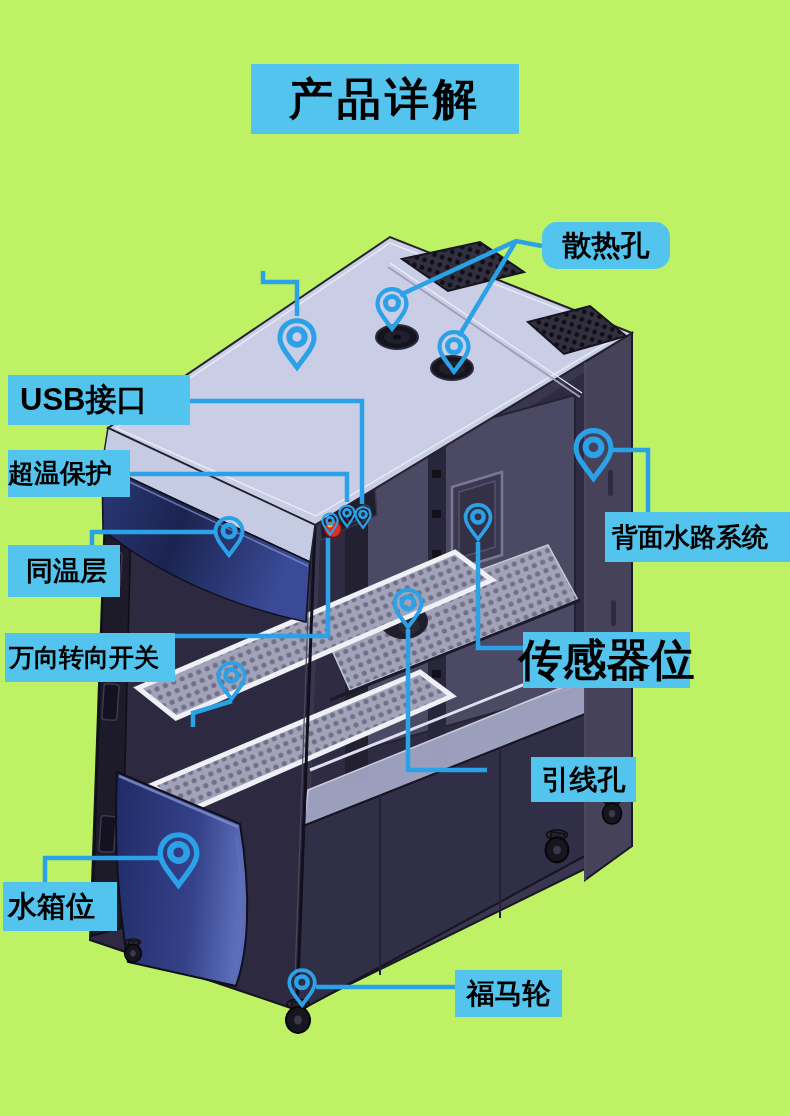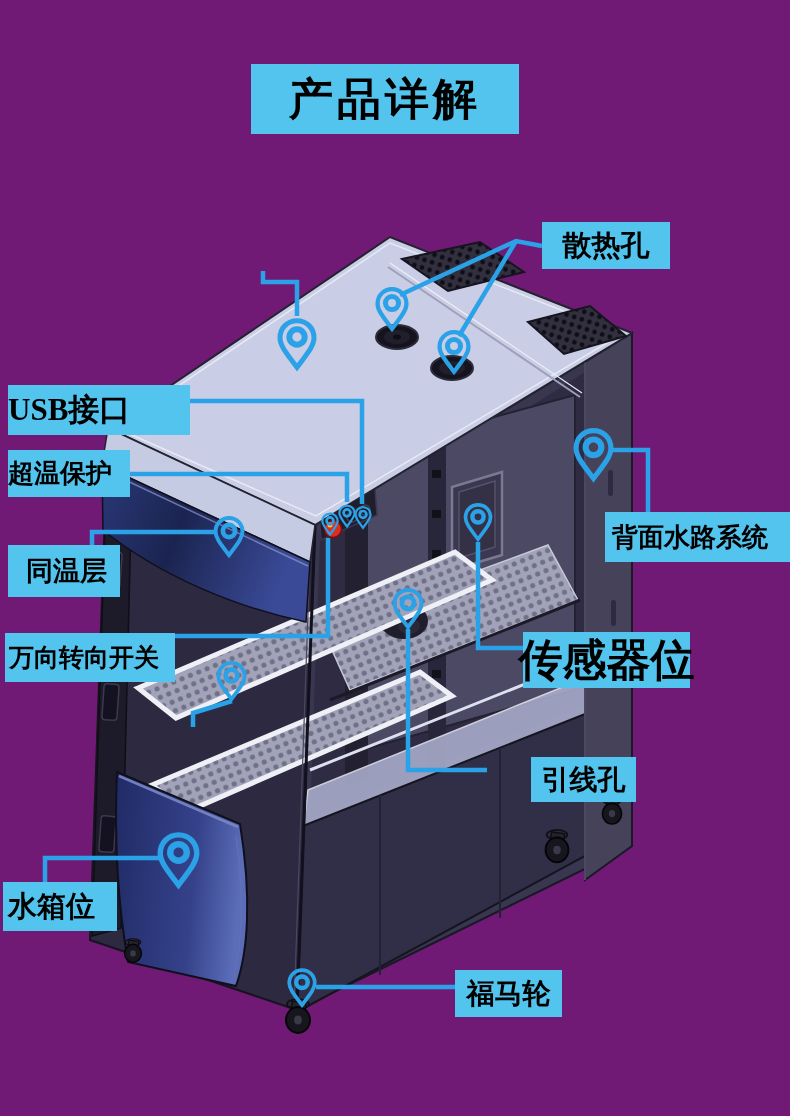--- a/index.html
+++ b/index.html
@@ -1,34 +1,34 @@
 <!DOCTYPE html>
 <html><head>
 <meta charset="utf-8">
 <style>
   html,body{margin:0;padding:0;background:#ffffff;}
   #stage{
-    position:relative;width:790px;height:1116px;background:#701a75;overflow:hidden;
-    font-family:Liberation Serif, serif;
+    position:relative;width:790px;height:1116px;background:#bef264;overflow:hidden;
+    font-family:Liberation Sans, sans-serif;
   }
   #machine-svg{position:absolute;left:0;top:0;}
   .callout{
     position:absolute;background:#53C4EE;color:#000;font-weight:bold;
     white-space:nowrap;box-sizing:border-box;display:flex;align-items:center;
   }
   .c-center{justify-content:center;}
   #title-box{
     position:absolute;left:251px;top:64px;width:268px;height:70px;
     background:#53C4EE;color:#000;font-weight:bold;font-size:44px;letter-spacing:4px;
     display:flex;align-items:center;justify-content:center;
   }
   
   #co-top-circuit{left:30px;top:212px;width:253px;height:59px;font-size:28px;padding-left:14px;}
-  #co-heat-holes{left:542px;top:222px;width:128px;height:47px;font-size:29px;}
-  #co-usb-port{left:8px;top:385px;width:182px;height:50px;font-size:31px;}
+  #co-heat-holes{left:542px;top:222px;width:128px;height:47px;font-size:29px;border-radius:15px;}
+  #co-usb-port{left:8px;top:375px;width:182px;height:50px;font-size:31px;padding-left:12px;}
   #co-overtemp{left:8px;top:450px;width:122px;height:47px;font-size:26px;}
   #co-isothermal{left:8px;top:545px;width:112px;height:52px;font-size:27px;padding-left:18px;}
   #co-back-water{left:605px;top:512px;width:185px;height:50px;font-size:26px;padding-left:7px;}
   #co-universal{left:5px;top:633px;width:170px;height:49px;font-size:25px;padding-left:4px;}
   #co-sensor{left:523px;top:632px;width:167px;height:56px;font-size:44px;}
   #co-shelf{left:30px;top:727px;width:130px;height:55px;font-size:30px;}
   #co-lead-hole{left:487px;top:757px;width:105px;height:45px;font-size:28px;margin-left:44px;}
   #co-water-tank{left:3px;top:882px;width:114px;height:49px;font-size:29px;padding-left:5px;}
   #co-caster{left:455px;top:970px;width:107px;height:47px;font-size:28px;}
 </style>

